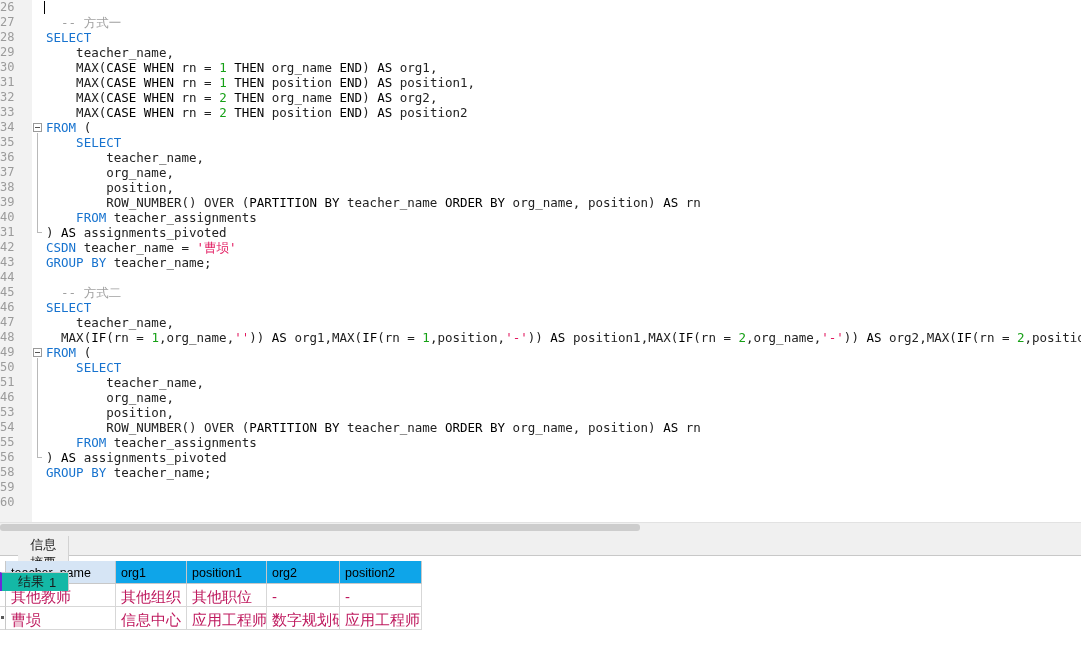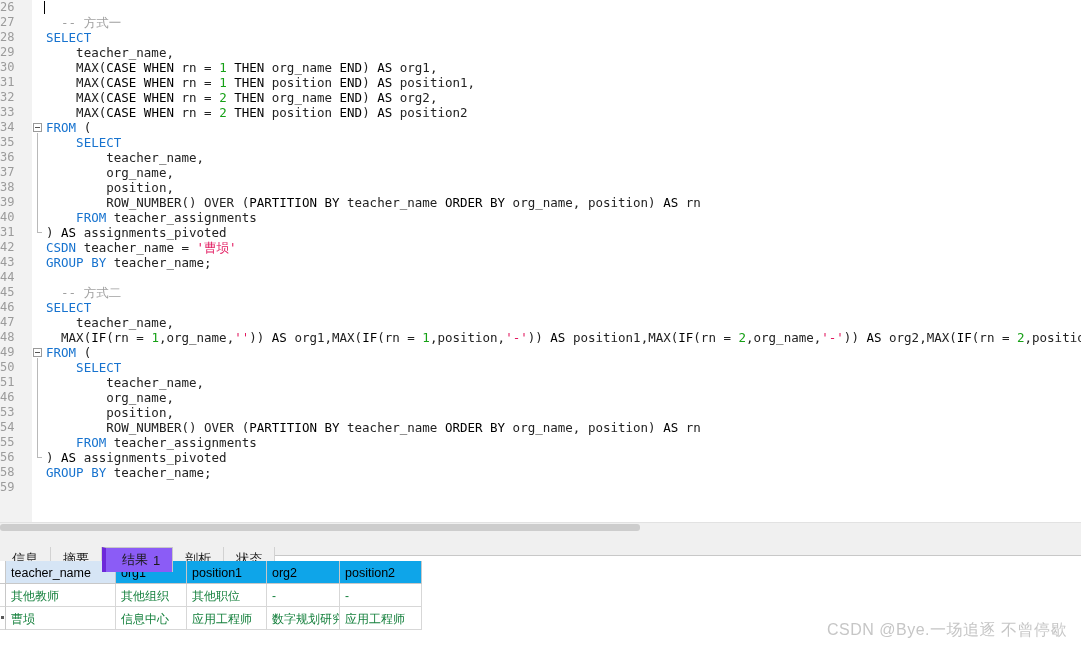--- a/index.html
+++ b/index.html
@@ -133,40 +133,42 @@
   .tabbar {
     position: absolute;
     left: 0; top: 531px;
     width: 1081px;
     height: 25px;
     background: #f0f0f0;
     border-bottom: 1px solid #c8c8c8;
   }
   .tabs {
     position: absolute;
-    left: 0; top: 16px;
+    left: 0; top: 5px;
     display: flex;
     height: 25px;
+    align-items: flex-end;
+    flex-direction: column;
   }
   .tab {
     height: 24px;
     padding: 0 12px;
     display: flex;
     align-items: center;
     font-size: 13px;
     color: #1a1a1a;
     background: #f0f0f0;
     border-right: 1px solid #d2d2d2;
     cursor: default;
     white-space: nowrap;
   }
   .tab.active {
-    background: #8b5cf6;
+    background: #14b8a6;
     height: 25px;
-    border-left: 4px solid #6d28d9;
+    border-left: 2px solid #6d28d9;
     border-right: 1px solid #c8c8c8;
     border-top: 1px solid #c8c8c8;
     position: relative;
     z-index: 2;
     margin-bottom: -1px;
     padding-left: 16px;
   }
   .tab .count {
     margin-left: 5px;
     font-size: 13px;
@@ -198,22 +200,22 @@
   }
   .grid-row.current .rowmark::after {
     content: "";
     position: absolute;
     left: 1px; top: 9px;
     width: 3px; height: 3px;
     background: #5a5a5a;
   }
   .cell {
     padding: 2px 5px 0 5px;
-    font-size: 12px;
-    color: #15803d;
+    font-size: 15px;
+    color: #be185d;
     border-right: 1px solid #d7d7d7;
     border-bottom: 1px solid #d7d7d7;
     background: #ffffff;
     overflow: hidden;
     white-space: nowrap;
     display: flex;
     align-items: center;
     line-height: 1;
   }
   .grid-row.header .cell {
@@ -279,20 +281,21 @@
         <div class="ln"><span class="num">49</span><span class="src"><span class="kw">FROM</span><span class="plain"> (</span></span></div>
         <div class="ln"><span class="num">50</span><span class="src"><span class="plain">    </span><span class="kw">SELECT</span></span></div>
         <div class="ln"><span class="num">51</span><span class="src"><span class="plain">        teacher_name,</span></span></div>
         <div class="ln"><span class="num">46</span><span class="src"><span class="plain">        org_name,</span></span></div>
         <div class="ln"><span class="num">53</span><span class="src"><span class="plain">        position,</span></span></div>
         <div class="ln"><span class="num">54</span><span class="src"><span class="plain">        ROW_NUMBER() OVER (</span><span class="kw2">PARTITION BY</span><span class="plain"> teacher_name </span><span class="kw2">ORDER BY</span><span class="plain"> org_name, position) </span><span class="kw2">AS</span><span class="plain"> rn</span></span></div>
         <div class="ln"><span class="num">55</span><span class="src"><span class="plain">    </span><span class="kw">FROM</span><span class="plain"> teacher_assignments</span></span></div>
         <div class="ln"><span class="num">56</span><span class="src"><span class="plain">) </span><span class="kw2">AS</span><span class="plain"> assignments_pivoted</span></span></div>
         <div class="ln"><span class="num">58</span><span class="src"><span class="kw">GROUP BY</span><span class="plain"> teacher_name;</span></span></div>
         <div class="ln"><span class="num">59</span><span class="src"></span></div>
+        <div class="ln"><span class="num">60</span><span class="src"></span></div>
         <div class="caret" style="top: 1px;"></div>
         <div class="fold-box" style="top: 123px;"></div>
         <div class="fold-line" style="top: 133px; height: 99px;"></div>
         <div class="fold-end" style="top: 232px;"></div>
         <div class="fold-box" style="top: 348px;"></div>
         <div class="fold-line" style="top: 358px; height: 99px;"></div>
         <div class="fold-end" style="top: 457px;"></div>
       </div>
   </div>
 
@@ -341,14 +344,13 @@
       <div class="grid-row current">
         <div class="rowmark"></div>
         <div class="cell c0">曹埙</div>
         <div class="cell c1">信息中心</div>
         <div class="cell c2">应用工程师</div>
         <div class="cell c3">数字规划研究</div>
         <div class="cell c4">应用工程师</div>
       </div>
     </div>
 
-  <div class="watermark">CSDN @Bye.一场追逐 不曾停歇</div>
 </div>
 
 </body></html>

